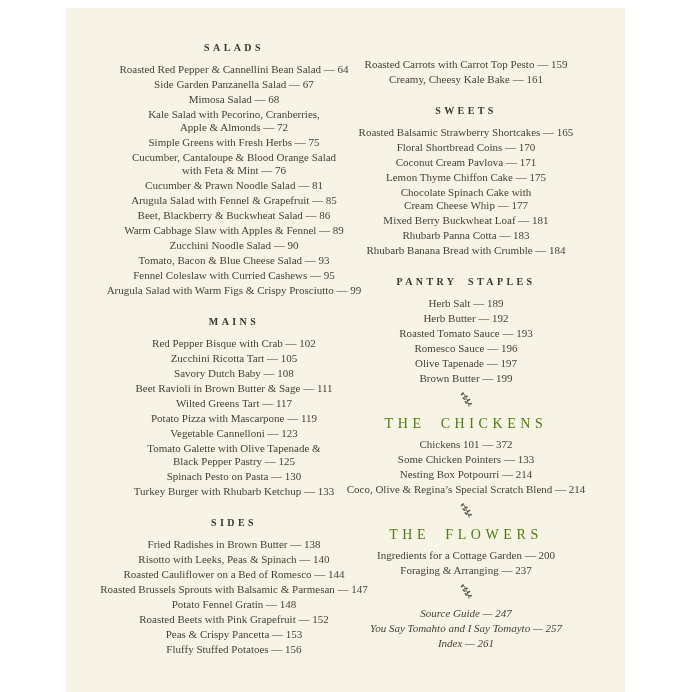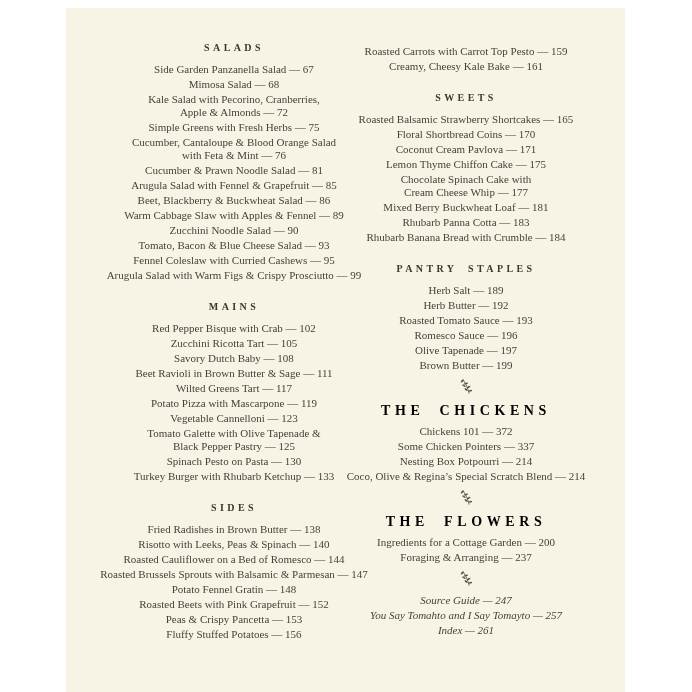--- a/index.html
+++ b/index.html
@@ -25,44 +25,45 @@
     top: 0;
   }
   .col-left {
     left: 0;
     width: 336px;
     padding-top: 34px;
   }
   .col-right {
     left: 241px;
     width: 318px;
-    padding-top: 36px;
+    padding-top: 15px;
+    margin-top: 34px;
   }
   .section-header {
     font-size: 10px;
     font-weight: 700;
     letter-spacing: 3.4px;
     word-spacing: 5px;
     text-align: center;
     line-height: 12px;
     margin: 18px 0 8px;
     color: #3c372f;
   }
   .col .section-header:first-child {
     margin-top: 0;
   }
   .big-header {
     font-size: 14px;
-    font-weight: 700;
+    font-weight: 400;
     letter-spacing: 4.6px;
     word-spacing: 7px;
     text-align: center;
     line-height: 16px;
     margin: 8px 0 5px;
-    color: #000000;
+    color: #4d7c0f;
   }
   .toc-item {
     font-size: 11px;
     line-height: 15px;
     text-align: center;
   }
   .toc-item.multi {
     line-height: 13px;
     padding: 1px 0;
   }
@@ -79,20 +80,23 @@
     vertical-align: top;
   }
 </style>
 </head>
 <body>
 
 <div class="page">
   <div class="col col-left">
       <div class="section-header">SALADS</div>
       <div class="toc-item">
+        <div>Roasted Red Pepper &amp; Cannellini Bean Salad — 64</div>
+      </div>
+      <div class="toc-item">
         <div>Side Garden Panzanella Salad — 67</div>
       </div>
       <div class="toc-item">
         <div>Mimosa Salad — 68</div>
       </div>
       <div class="toc-item multi">
         <div>Kale Salad with Pecorino, Cranberries,</div>
         <div>Apple &amp; Almonds — 72</div>
       </div>
       <div class="toc-item">
@@ -247,21 +251,21 @@
             <ellipse cx="12.5" cy="10.5" rx="2.4" ry="1" transform="rotate(-28 12.5 10.5)"></ellipse>
             <ellipse cx="9.5" cy="13.5" rx="2.2" ry="1" transform="rotate(40 9.5 13.5)"></ellipse>
             <ellipse cx="14.5" cy="15" rx="2.2" ry="1" transform="rotate(-8 14.5 15)"></ellipse>
           </g>
         </svg></div>
       <div class="big-header">THE CHICKENS</div>
       <div class="toc-item">
         <div>Chickens 101 — 372</div>
       </div>
       <div class="toc-item">
-        <div>Some Chicken Pointers — 337</div>
+        <div>Some Chicken Pointers — 133</div>
       </div>
       <div class="toc-item">
         <div>Nesting Box Potpourri — 214</div>
       </div>
       <div class="toc-item">
         <div>Coco, Olive &amp; Regina’s Special Scratch Blend — 214</div>
       </div>
       <div class="ornament"><svg width="17" height="17" viewBox="0 0 20 20">
           <g fill="none" stroke="#5a544b" stroke-width="1" stroke-linecap="round">
             <path d="M6 2 C 9 7, 12 12, 13 18"></path>

